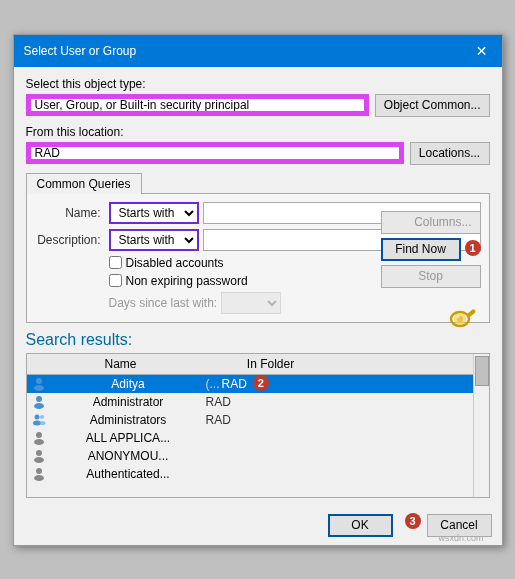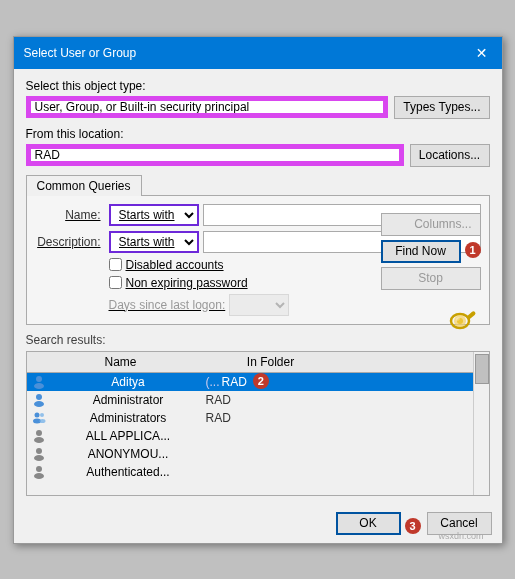--- a/index.html
+++ b/index.html
@@ -91,21 +91,20 @@
       margin-bottom: -1px;
       position: relative;
       z-index: 2;
       cursor: pointer;
     }
     .queries-content {
       border: 1px solid #aaa;
       background: #f5f5f5;
       padding: 8px;
       position: relative;
-      text-decoration: underline;
     }
     .form-row {
       display: flex;
       align-items: center;
       margin-bottom: 5px;
       gap: 4px;
     }
     .form-label {
       width: 70px;
       font-size: 12px;
@@ -177,23 +176,23 @@
       margin-top: 8px;
       width: 36px;
       height: 36px;
       display: flex;
       align-items: center;
       justify-content: center;
       font-size: 24px;
       align-self: flex-end;
     }
     .search-results-label {
-      font-size: 12px;
+      font-size: 16px;
       margin-bottom: 2px;
-      color: #404040;
+      color: #0369a1;
     }
     .results-header {
       display: flex;
       background: #e8e8e8;
       border-bottom: 1px solid #aaa;
       padding: 2px 4px;
       gap: 0;
       position: sticky;
       top: 0;
     }
@@ -327,21 +326,21 @@
   <div class="title-bar">
     <span class="title-bar-title">Select User or Group</span>
     <button class="close-btn">✕</button>
   </div>
 
   <div class="dialog-body">
 
     <div class="section-label">Select this object type:</div>
     <div class="row-input">
       <input type="text" readonly="" style="flex: 1 1 0%;" value="User, Group, or Built-in security principal">
-      <button class="btn">Types Types...</button>
+      <button class="btn">Object Common...</button>
     </div>
 
     <div class="section-label">From this location:</div>
     <div class="row-input">
       <input type="text" readonly="" style="flex: 1 1 0%;" value="RAD">
       <button class="btn">Locations...</button>
     </div>
 
     <div>
       <div class="queries-tab">Common Queries</div>
@@ -366,21 +365,21 @@
         <div class="checkbox-row">
           <input type="checkbox" id="disabled" style="">
           <label for="disabled">Disabled accounts</label>
         </div>
         <div class="checkbox-row">
           <input type="checkbox" id="nonexp" style="">
           <label for="nonexp">Non expiring password</label>
         </div>
 
         <div class="days-row">
-          <span>Days since last logon:</span>
+          <span>Days since last with:</span>
           <select class="days-select" disabled=""></select>
         </div>
 
         <div class="right-buttons">
           <button class="btn columns-btn" disabled="">Columns...</button>
           <div style="display:flex;align-items:center;gap:2px;">
             <button class="btn find-now-btn" style="border:2px solid #0053a0;">Find Now</button>
             <span class="number-badge">1</span>
           </div>
           <button class="btn stop-btn" disabled="">Stop</button>
@@ -482,21 +481,21 @@
         </div>
 
         <div class="scrollbar-area">
           <div class="scroll-thumb"></div>
         </div>
       </div>
     </div>
   </div>
 
   <div class="bottom-bar">
-    <div style="display:flex;align-items:flex-end;gap:2px;">
+    <div style="display:flex;align-items:flex-start;gap:10px;">
       <button class="ok-btn" style="border:2px solid #0053a0;">OK</button>
       <span class="number-badge">3</span>
     </div>
     <button class="cancel-btn">Cancel</button>
   </div>
 
   <div class="watermark">wsxdn.com</div>
 </div>
 
 </body></html>

